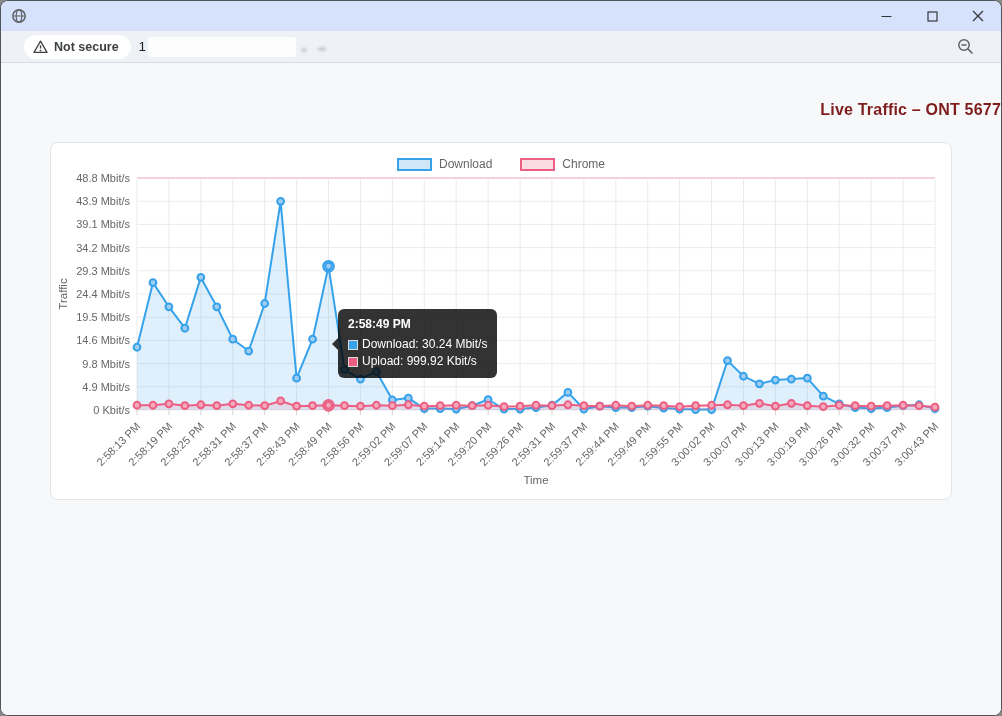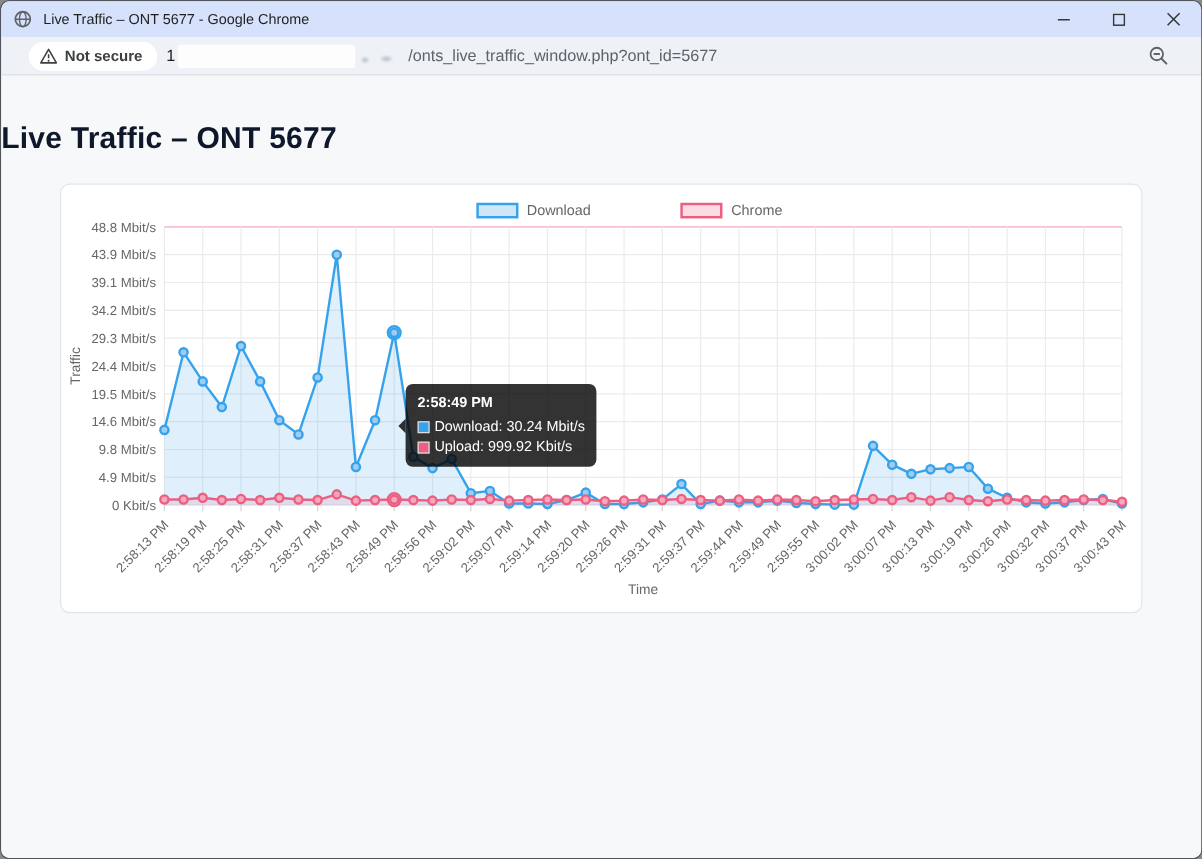--- a/index.html
+++ b/index.html
@@ -33,30 +33,30 @@
   .url { flex: 1; display: flex; align-items: center; font-size: 13.5px; color: #202124; overflow: hidden; white-space: nowrap; }
   .url .redact { display: inline-block; width: 148px; height: 20px; background: #fdfdfe; border-radius: 3px; margin: 0 2px; }
   .url .smudge { display: inline-block; width: 34px; height: 12px; margin-right: 8px;
     background: radial-gradient(ellipse 4px 3px at 6px 9px, #b7bcc4 60%, transparent 62%),
                 radial-gradient(ellipse 7px 2.5px at 24px 8px, #b7bcc4 60%, transparent 62%);
     filter: blur(1.5px); }
   .url .path { color: #5f6368; }
   .zoom-icon { margin-left: auto; display: flex; padding: 4px; }
   
   .content { flex: 1; background: #f7f8f9; position: relative; padding-top: 38px; }
-  .page-title { text-align: left; font-size: 25px; font-weight: bold; color: #0f172a; letter-spacing: 0.2px; }
+  .page-title { text-align: right; font-size: 16px; font-weight: bold; color: #7f1d1d; letter-spacing: 0.2px; }
   .chart-card {
     width: 902px; height: 358px; margin: 23px auto 0; background: #fff;
     border: 1px solid #e2e4e8; border-radius: 8px; position: relative;
   }
   .legend {
     position: absolute; top: 14px; left: 0; right: 0; display: flex; justify-content: center;
     gap: 28px; z-index: 3;
   }
-  .legend-item { display: flex; align-items: center; gap: 7px; cursor: default; margin-left: 47px; }
+  .legend-item { display: flex; align-items: center; gap: 7px; cursor: default; }
   .legend-swatch { width: 35px; height: 13px; border: 2px solid; }
   .legend-label { font-size: 12px; color: #666; }
   .chart-svg { position: absolute; left: 0; top: 0; }
   
   .tooltip {
     position: absolute; left: 287px; top: 166px; z-index: 4;
     background: rgba(0,0,0,0.8); border-radius: 6px; color: #fff;
     padding: 7px 10px 8px 10px; font-size: 12px; line-height: 17px; white-space: nowrap;
   }
   .tooltip:before {
@@ -72,21 +72,20 @@
 <body>
 
 <div class="window">
 
   <div class="titlebar">
     <svg class="favicon" viewBox="0 0 16 16">
       <circle cx="8" cy="8" r="6.2" fill="none" stroke="#5f6368" stroke-width="1.5"></circle>
       <ellipse cx="8" cy="8" rx="2.8" ry="6.2" fill="none" stroke="#5f6368" stroke-width="1.2"></ellipse>
       <line x1="1.8" y1="8" x2="14.2" y2="8" stroke="#5f6368" stroke-width="1.2"></line>
     </svg>
-    <span class="title">Live Traffic – ONT 5677 - Google Chrome</span>
     <span class="spacer"></span>
     <div class="win-btn">
       <svg width="11" height="11" viewBox="0 0 11 11">
           <line x1="0.5" y1="5.5" x2="10.5" y2="5.5" stroke="#33363a" stroke-width="1.2"></line>
         </svg>
     </div>
     <div class="win-btn">
       <svg width="11" height="11" viewBox="0 0 11 11">
           <rect x="1" y="1" width="9" height="9" fill="none" stroke="#33363a" stroke-width="1.2"></rect>
         </svg>
@@ -107,21 +106,20 @@
           <line x1="7.5" y1="5.2" x2="7.5" y2="8.6" stroke="#3c4043" stroke-width="1.3"></line>
           <circle cx="7.5" cy="10.6" r="0.9" fill="#3c4043"></circle>
         </svg>
       </span>
       <span class="chip-label">Not secure</span>
     </div>
     <div class="url">
       <span>1</span>
         <span class="redact"></span>
         <span class="smudge"></span>
-        <span class="path">/onts_live_traffic_window.php?ont_id=5677</span>
     </div>
     <span class="zoom-icon">
       <svg width="17" height="17" viewBox="0 0 17 17">
         <circle cx="7" cy="7" r="5.2" fill="none" stroke="#5f6368" stroke-width="1.5"></circle>
         <line x1="4.4" y1="7" x2="9.6" y2="7" stroke="#5f6368" stroke-width="1.5"></line>
         <line x1="11" y1="11" x2="15" y2="15" stroke="#5f6368" stroke-width="1.7" stroke-linecap="round"></line>
       </svg>
     </span>
   </div>
 

